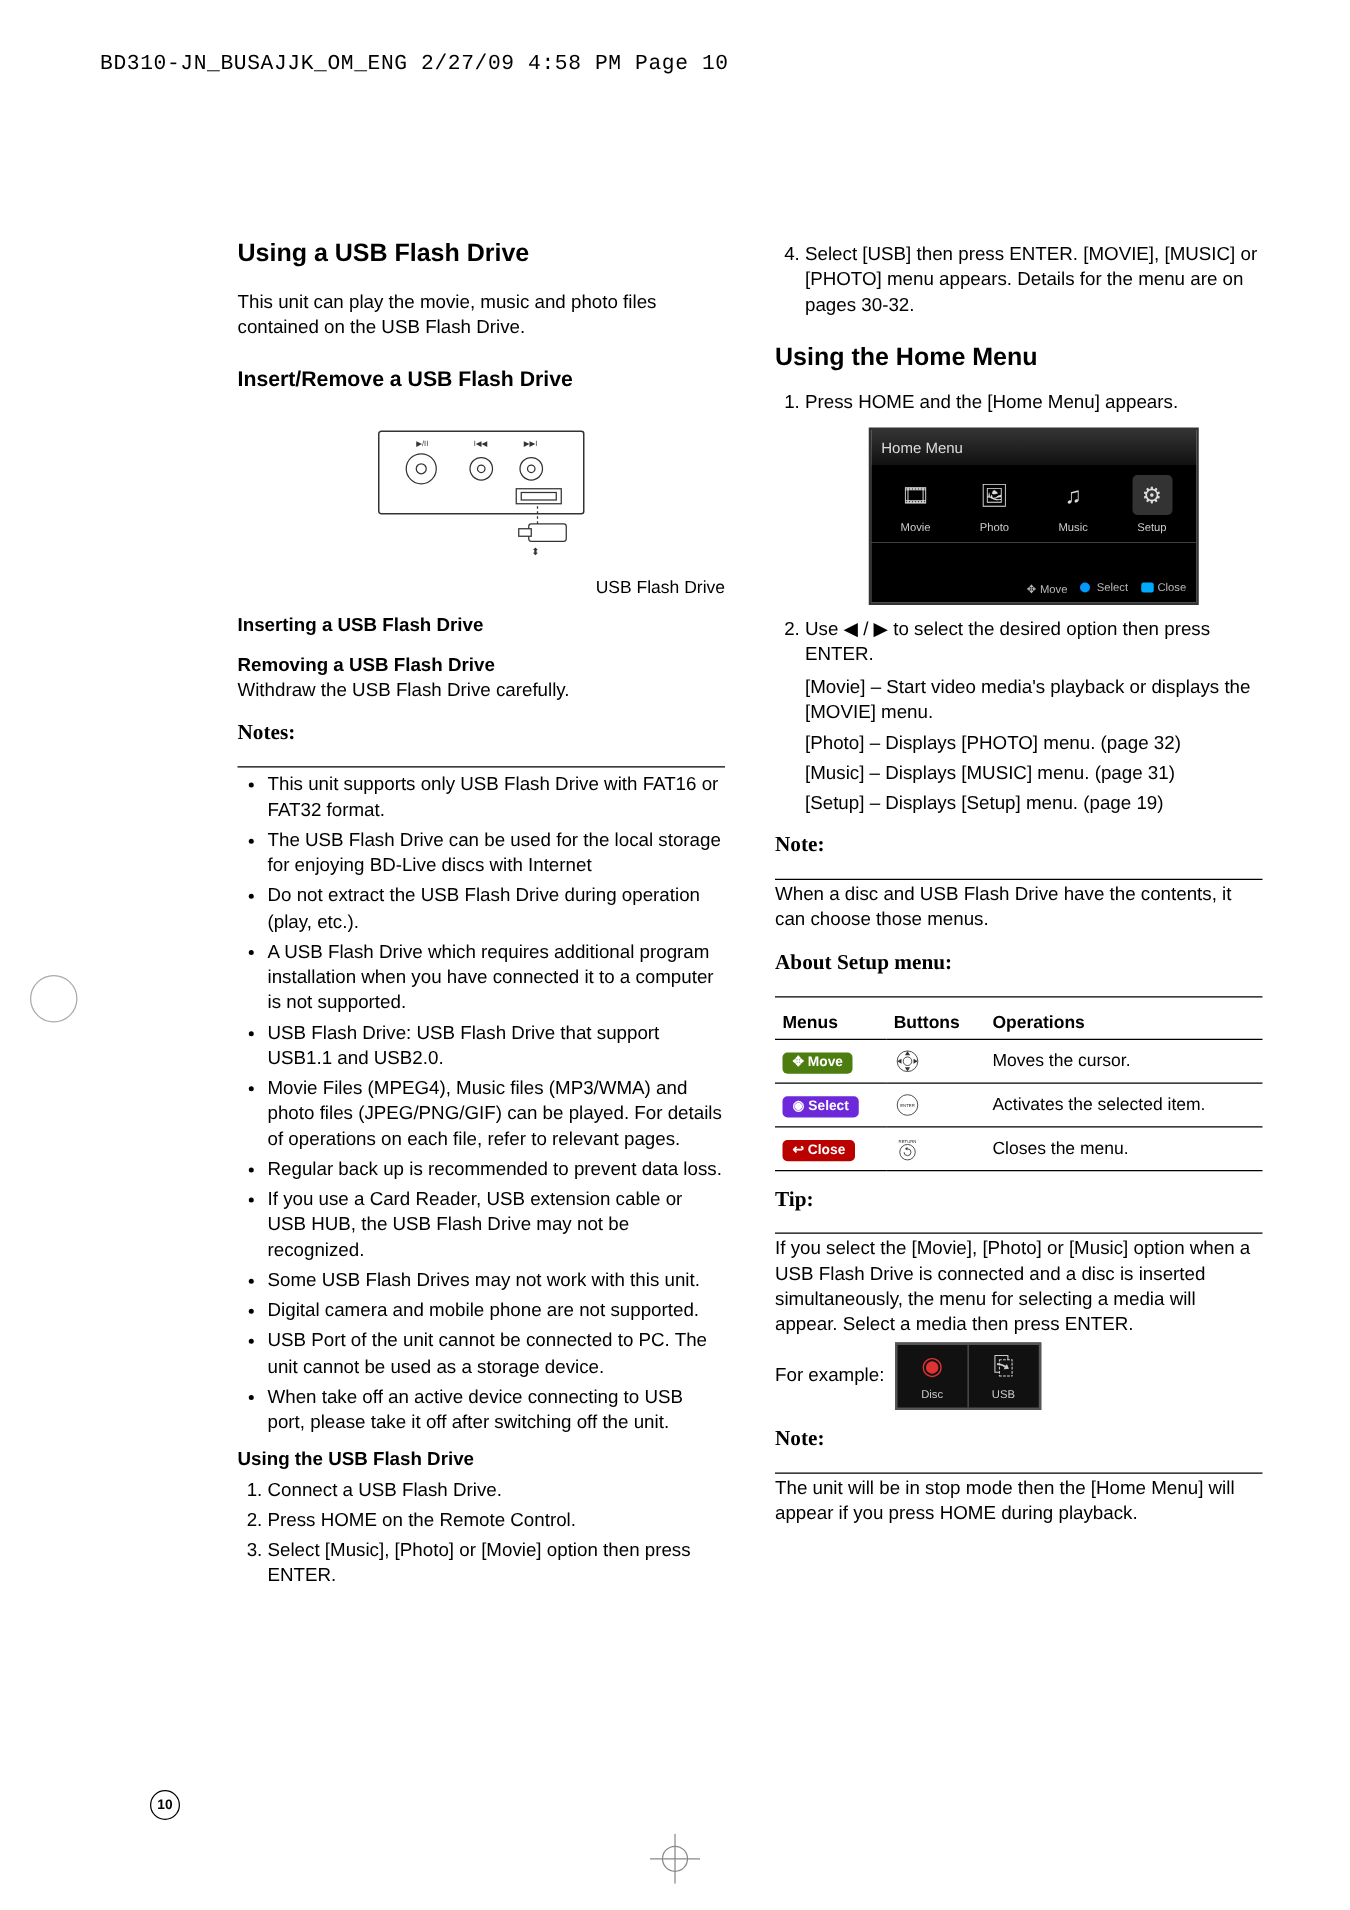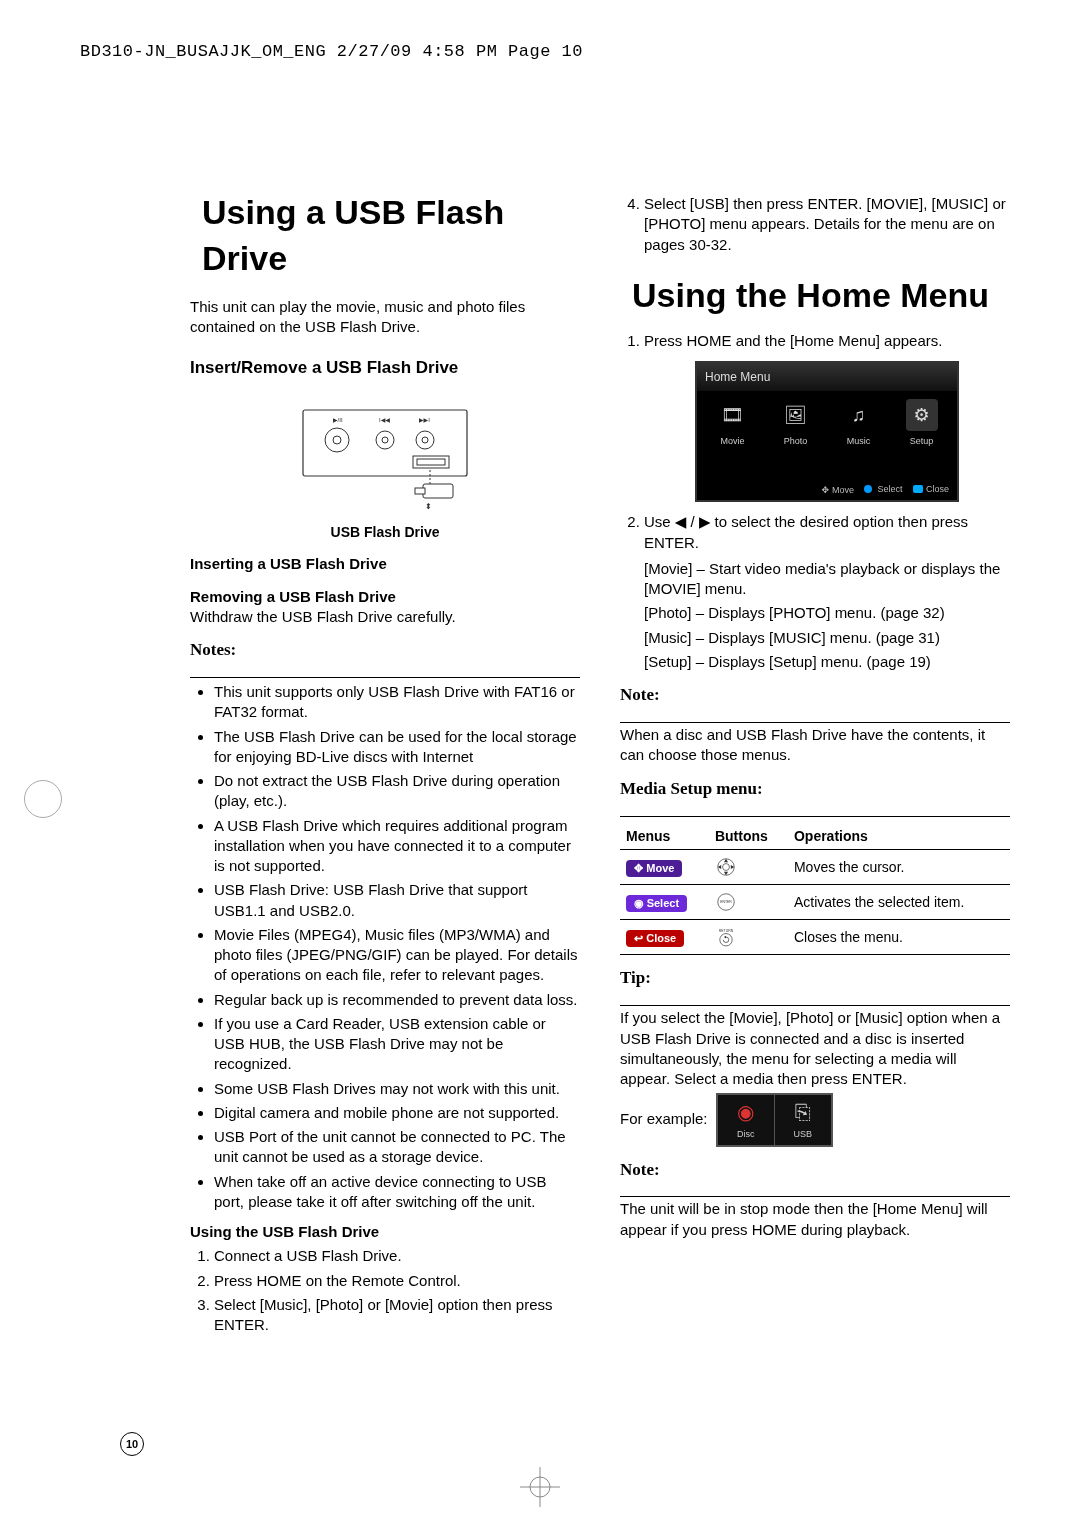--- a/index.html
+++ b/index.html
@@ -30,23 +30,23 @@
     gap: 40px;
     margin-top: 130px;
   }
   .col {
     flex: 1;
     min-width: 0;
     font-size: 15px;
     line-height: 1.35;
   }
   h1 {
-    font-size: 34px;
-    font-weight: bold;
-    margin: 0 0 12px 12px;
+    font-size: 20px;
+    font-weight: bold;
+    margin: 0 0 12px 0;
   }
   h2.sub {
     font-size: 17px;
     font-weight: bold;
     margin: 20px 0 24px 0;
   }
   .italic-head {
     font-weight: bold;
     font-size: 17px;
     margin: 12px 0 2px 0;
@@ -69,23 +69,24 @@
     padding-left: 24px;
   }
   ol.nums li {
     margin-bottom: 4px;
   }
   .figure {
     text-align: center;
     margin: 12px 0;
   }
   .caption {
-    font-weight: bold;
+    font-weight: normal;
     font-size: 14px;
     margin-top: 4px;
+    text-align: right;
   }
   .home-menu-fig {
     width: 260px;
     margin: 10px auto;
     border: 2px solid #333;
   }
   .hm-header {
     background: linear-gradient(#333, #111);
     color: #ddd;
     font-size: 12px;
@@ -138,21 +139,21 @@
     border-bottom: 1px solid #000;
   }
   table.setup td {
     padding: 6px;
     border-bottom: 1px solid #000;
     vertical-align: middle;
   }
   .badge {
     display: inline-block;
     color: #fff;
-    background: #4c1d95;
+    background: #4d7c0f;
     border-radius: 4px;
     padding: 3px 8px;
     font-size: 11px;
     line-height: 1;
     font-weight: bold;
   }
   .badge.red { background: #b00; }
   .badge.blue { background: #6d28d9; }
   .btn-svg {
     width: 22px;
@@ -344,21 +345,21 @@
             <div style="margin-top:4px">[Photo] – Displays [PHOTO] menu. (page 32)</div>
             <div style="margin-top:4px">[Music] – Displays [MUSIC] menu. (page 31)</div>
             <div style="margin-top:4px">[Setup] – Displays [Setup] menu. (page 19)</div>
           </div>
         </li>
       </ol>
 
       <div class="italic-head">Note:</div>
       <div>When a disc and USB Flash Drive have the contents, it can choose those menus.</div>
 
-      <div class="italic-head">Media Setup menu:</div>
+      <div class="italic-head">About Setup menu:</div>
       <table class="setup">
         <tbody>
             <tr>
           <th>Menus</th>
           <th>Buttons</th>
           <th>Operations</th>
         </tr>
         <tr>
           <td><span class="badge"><span>✥</span> <span>Move</span></span></td>
           <td>

